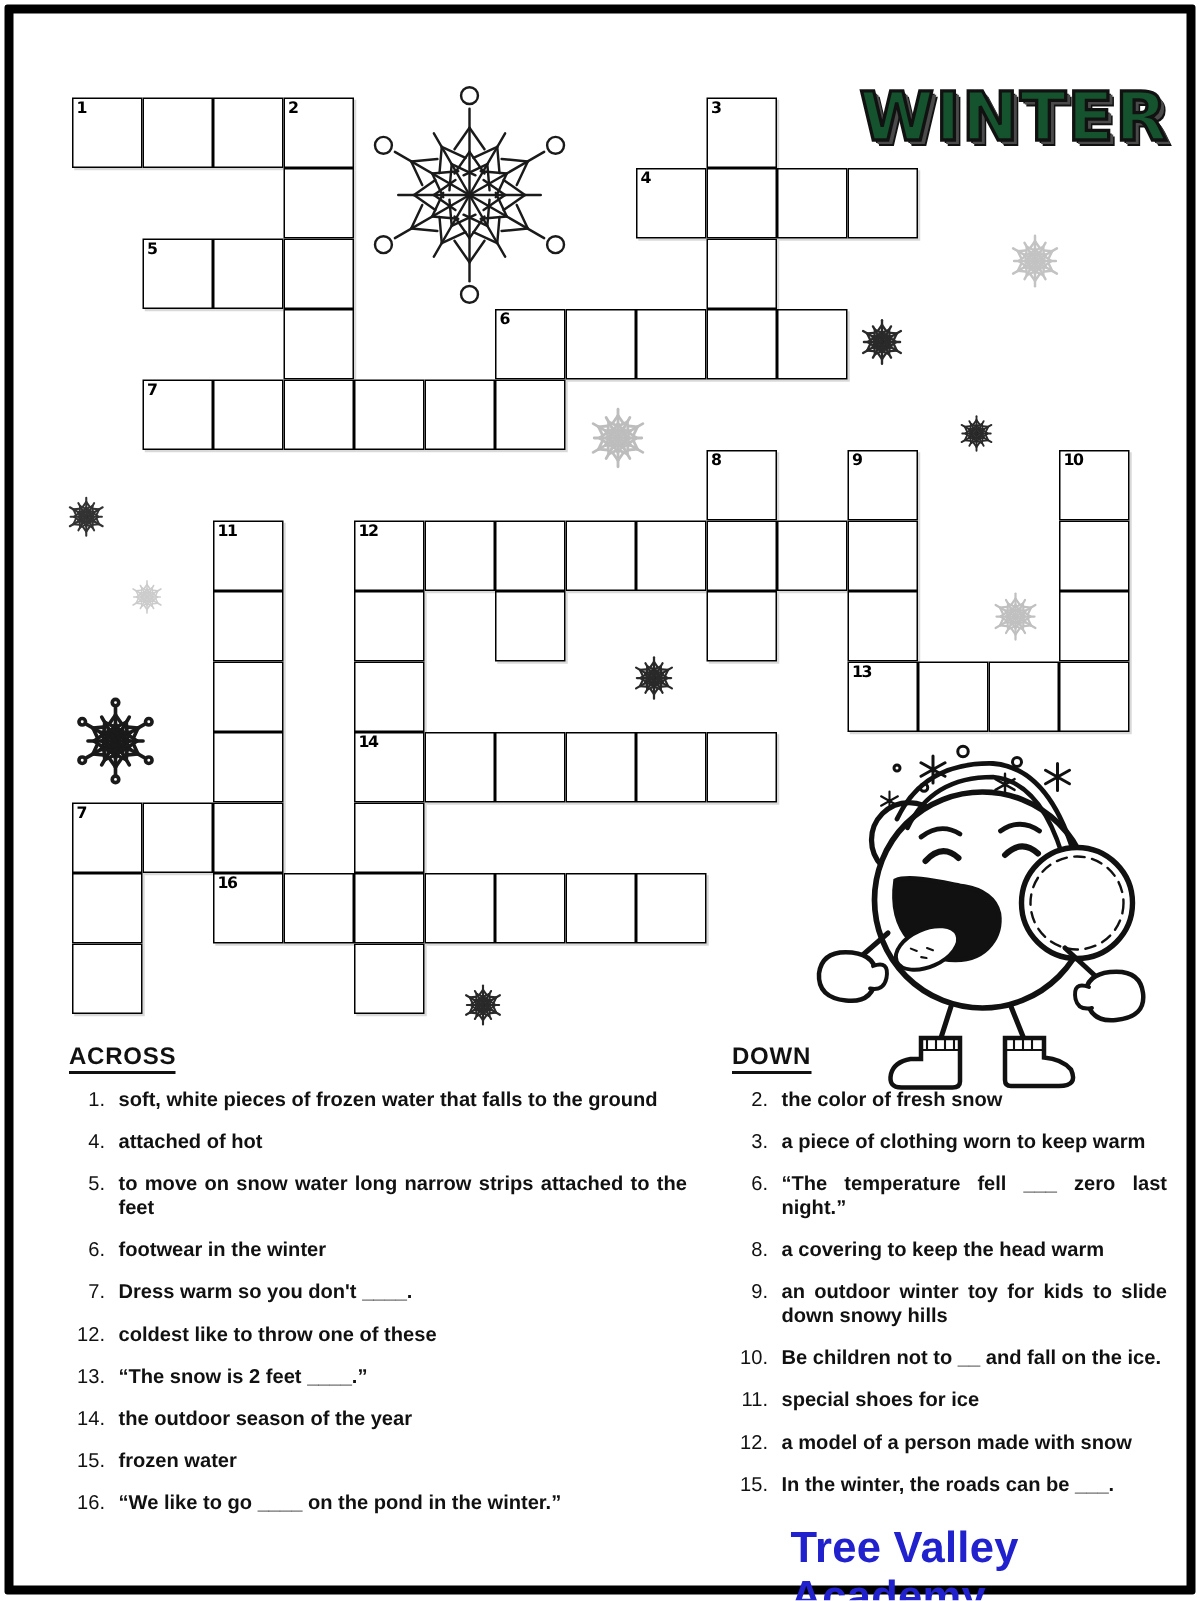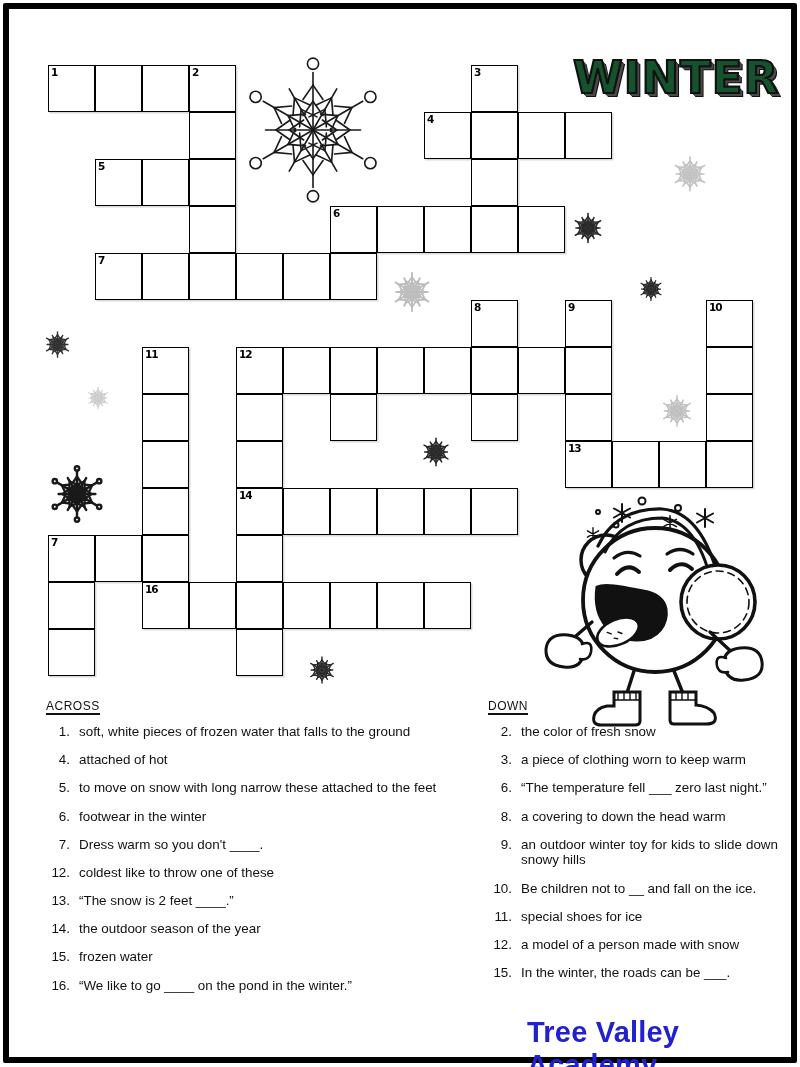--- a/index.html
+++ b/index.html
@@ -9,25 +9,25 @@
   .title{position:absolute;left:549px;top:51px;font-family:"DejaVu Sans",sans-serif;
          font-size:45px;font-weight:900;letter-spacing:1px;color:#14532d;
          -webkit-text-stroke:2.2px #111;
          text-shadow:3px 3px 0 #4a4a4a,4px 4px 0 #111,2px 2px 0 #111;margin-left:24px;}
   .cell{position:absolute;width:47px;height:47px;box-sizing:border-box;border:1.5px solid #000;
         background:#fff;box-shadow:1.5px 1.5px 0 rgba(0,0,0,.15);}
   .cnum{position:absolute;left:2px;top:0px;font-size:10.5px;font-weight:600;
         font-family:"DejaVu Sans",sans-serif;letter-spacing:-1px;color:#000;}
   .flake{position:absolute;pointer-events:none;}
   .clues{position:absolute;}
-  .clues h2{margin:0 0 9px 2px;font-size:12px;font-weight:normal;display:inline-block;
+  .clues h2{margin:0 0 9px 2px;font-size:16px;font-weight:bold;display:inline-block;
             border-bottom:2.5px solid #111;padding-bottom:0px;letter-spacing:.5px;}
   .clue{display:flex;margin-bottom:12.5px;font-size:13.4px;line-height:1.17;}
   .clue .num{flex:0 0 26px;text-align:right;margin-right:9px;white-space:nowrap;}
-  .clue .txt{flex:1;text-align:justify;}
+  .clue .txt{flex:1;text-align:justify;font-weight:bold;}
   .footer{position:absolute;left:527px;top:1016px;font-size:29px;font-weight:bold;letter-spacing:.2px;}
   svg{display:block;}
 </style>
 </head>
 <body>
 
 <div class="page">
   <div class="frame"></div>
 
   <div class="title">WINTER</div>
@@ -943,21 +943,21 @@
         <div class="clue">
           <span class="num">1.</span>
           <span class="txt">soft, white pieces of frozen water that falls to the ground</span>
         </div>
         <div class="clue">
           <span class="num">4.</span>
           <span class="txt">attached of hot</span>
         </div>
         <div class="clue">
           <span class="num">5.</span>
-          <span class="txt">to move on snow with long narrow these attached to the feet</span>
+          <span class="txt">to move on snow water long narrow strips attached to the feet</span>
         </div>
         <div class="clue">
           <span class="num">6.</span>
           <span class="txt">footwear in the winter</span>
         </div>
         <div class="clue">
           <span class="num">7.</span>
           <span class="txt">Dress warm so you don't ____.</span>
         </div>
         <div class="clue">
@@ -992,21 +992,21 @@
         <div class="clue">
           <span class="num">3.</span>
           <span class="txt">a piece of clothing worn to keep warm</span>
         </div>
         <div class="clue">
           <span class="num">6.</span>
           <span class="txt">“The temperature fell ___ zero last night.”</span>
         </div>
         <div class="clue">
           <span class="num">8.</span>
-          <span class="txt">a covering to down the head warm</span>
+          <span class="txt">a covering to keep the head warm</span>
         </div>
         <div class="clue">
           <span class="num">9.</span>
           <span class="txt">an outdoor winter toy for kids to slide down snowy hills</span>
         </div>
         <div class="clue">
           <span class="num">10.</span>
           <span class="txt">Be children not to __ and fall on the ice.</span>
         </div>
         <div class="clue">

